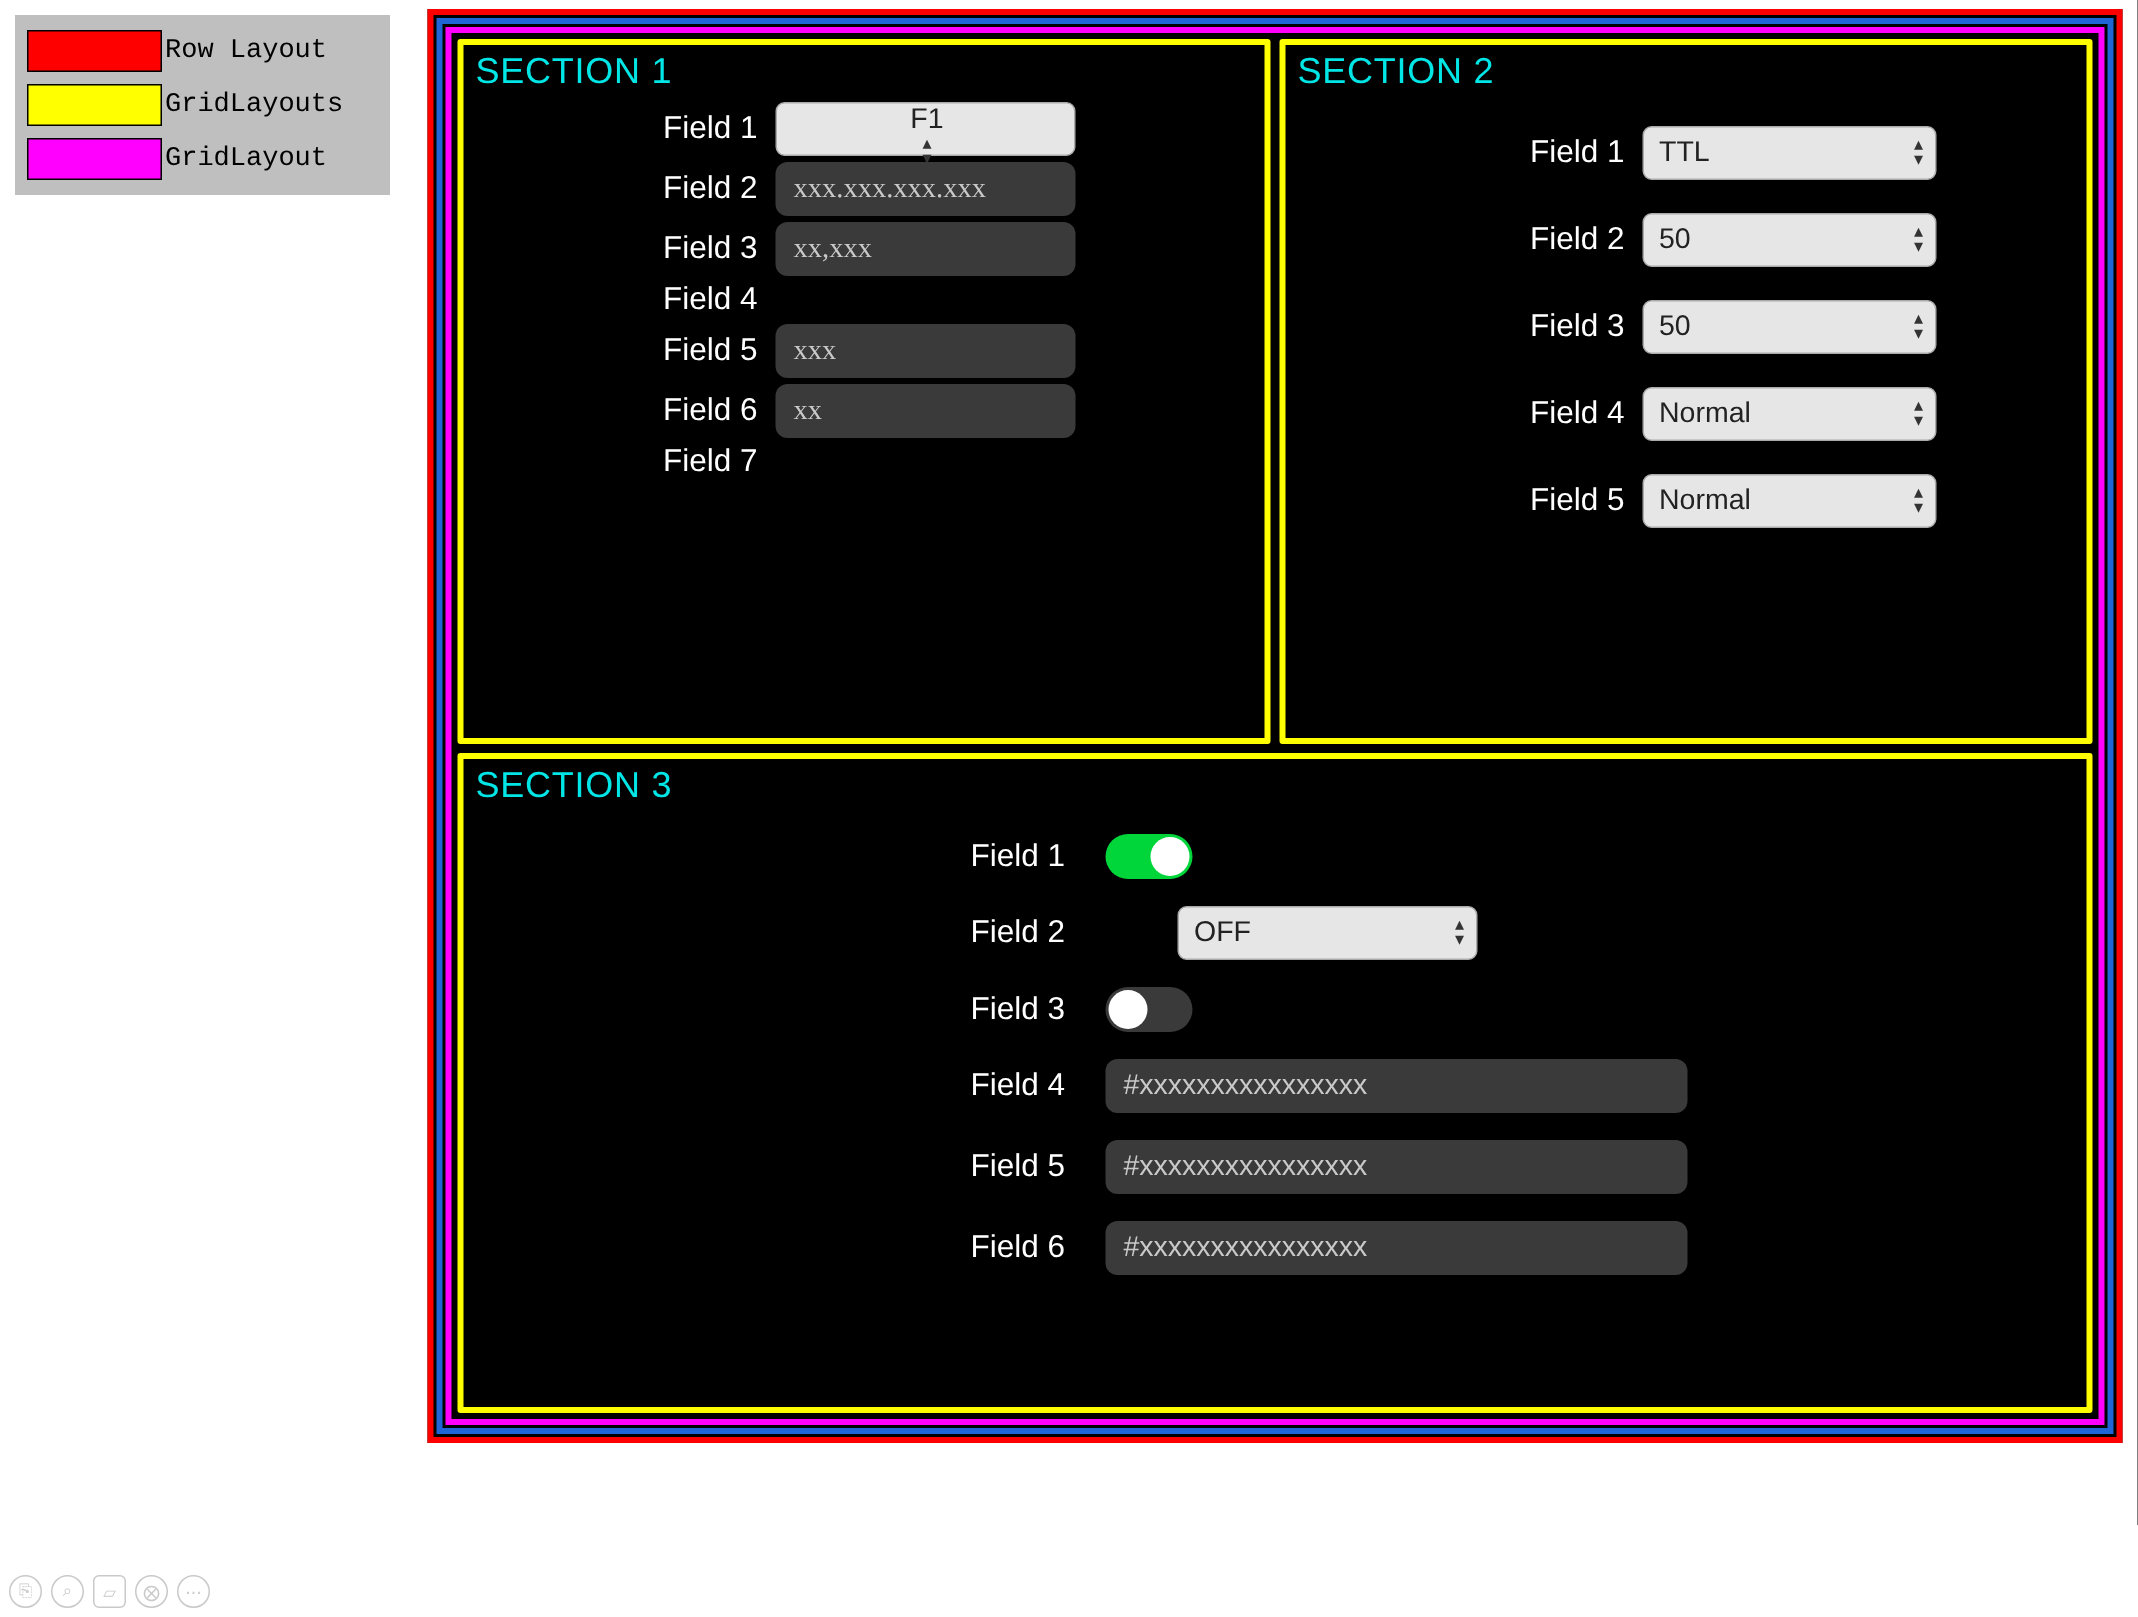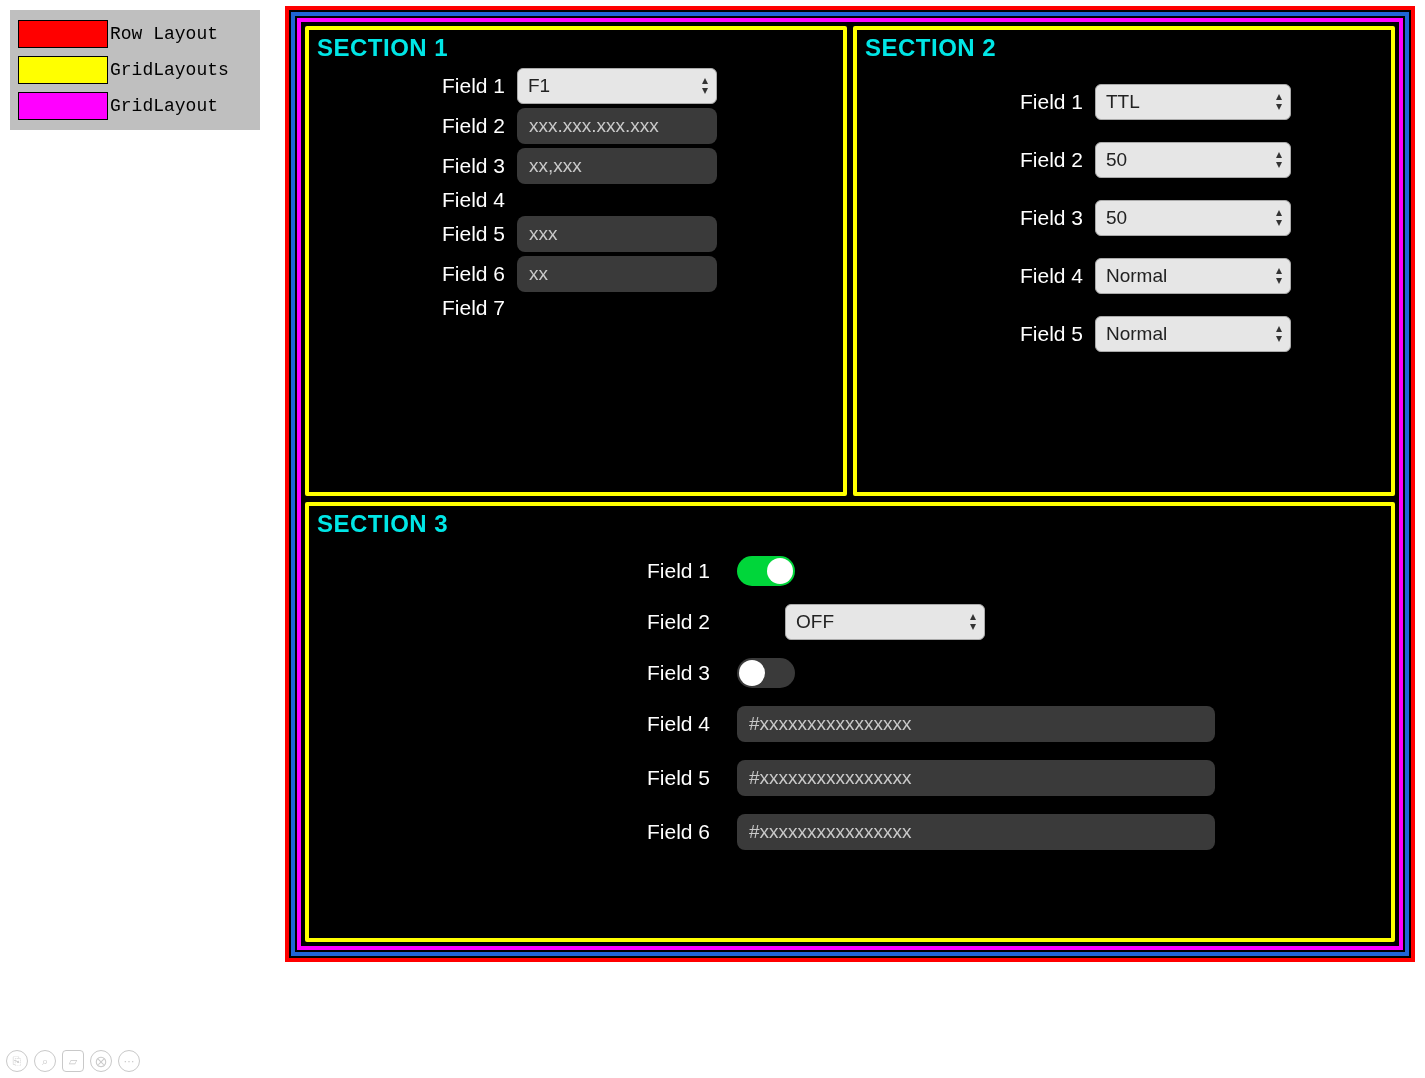--- a/index.html
+++ b/index.html
@@ -79,21 +79,21 @@
     overflow: hidden;
     border-radius: 2px;
   }
   .section-1 { width: 50%; }
   .section-2 { width: 50%; }
   .section-3 { flex: 1; }
 
   .section-title {
     color: #00e6e6;
     font-size: 24px;
-    font-weight: 700;
+    font-weight: 400;
     margin-bottom: 6px;
     letter-spacing: 0.5px;
   }
 
   .field-row {
     display: flex;
     align-items: center;
     margin: 8px 0;
   }
   .section-1 .field-row { margin: 4px 0; }
@@ -117,21 +117,21 @@
     align-items: center;
     justify-content: space-between;
     background: #e6e6e6;
     color: #222;
     height: 36px;
     border-radius: 6px;
     padding: 0 8px 0 10px;
     font-size: 19px;
     border: 1px solid #aaa;
   }
-  .section-1 .dropdown-light { width: 200px; }
+  .section-1 .dropdown-light { width: 200px; flex-direction: column; }
   .section-2 .dropdown-light { width: 196px; }
   .section-3 .dropdown-light { width: 200px; margin-left: 48px; }
 
   .spin-arrows {
     display: flex;
     flex-direction: column;
     line-height: 8px;
     font-size: 12px;
     color: #333;
     align-items: center;
@@ -143,22 +143,22 @@
     background: #3a3a3a;
     color: #c9c9c9;
     height: 36px;
     border-radius: 8px;
     padding: 0 12px;
     font-size: 19px;
     border: none;
     display: flex;
     align-items: center;
   }
-  .section-1 .input-dark { width: 200px; }
-  .section-3 .input-dark { width: 478px; }
+  .section-1 .input-dark { width: 200px; font-family: Liberation Serif, serif; }
+  .section-3 .input-dark { width: 388px; }
 
   
   .toggle {
     width: 58px;
     height: 30px;
     border-radius: 15px;
     position: relative;
     flex-shrink: 0;
   }
   .toggle.on  { background: #00d63a; }

